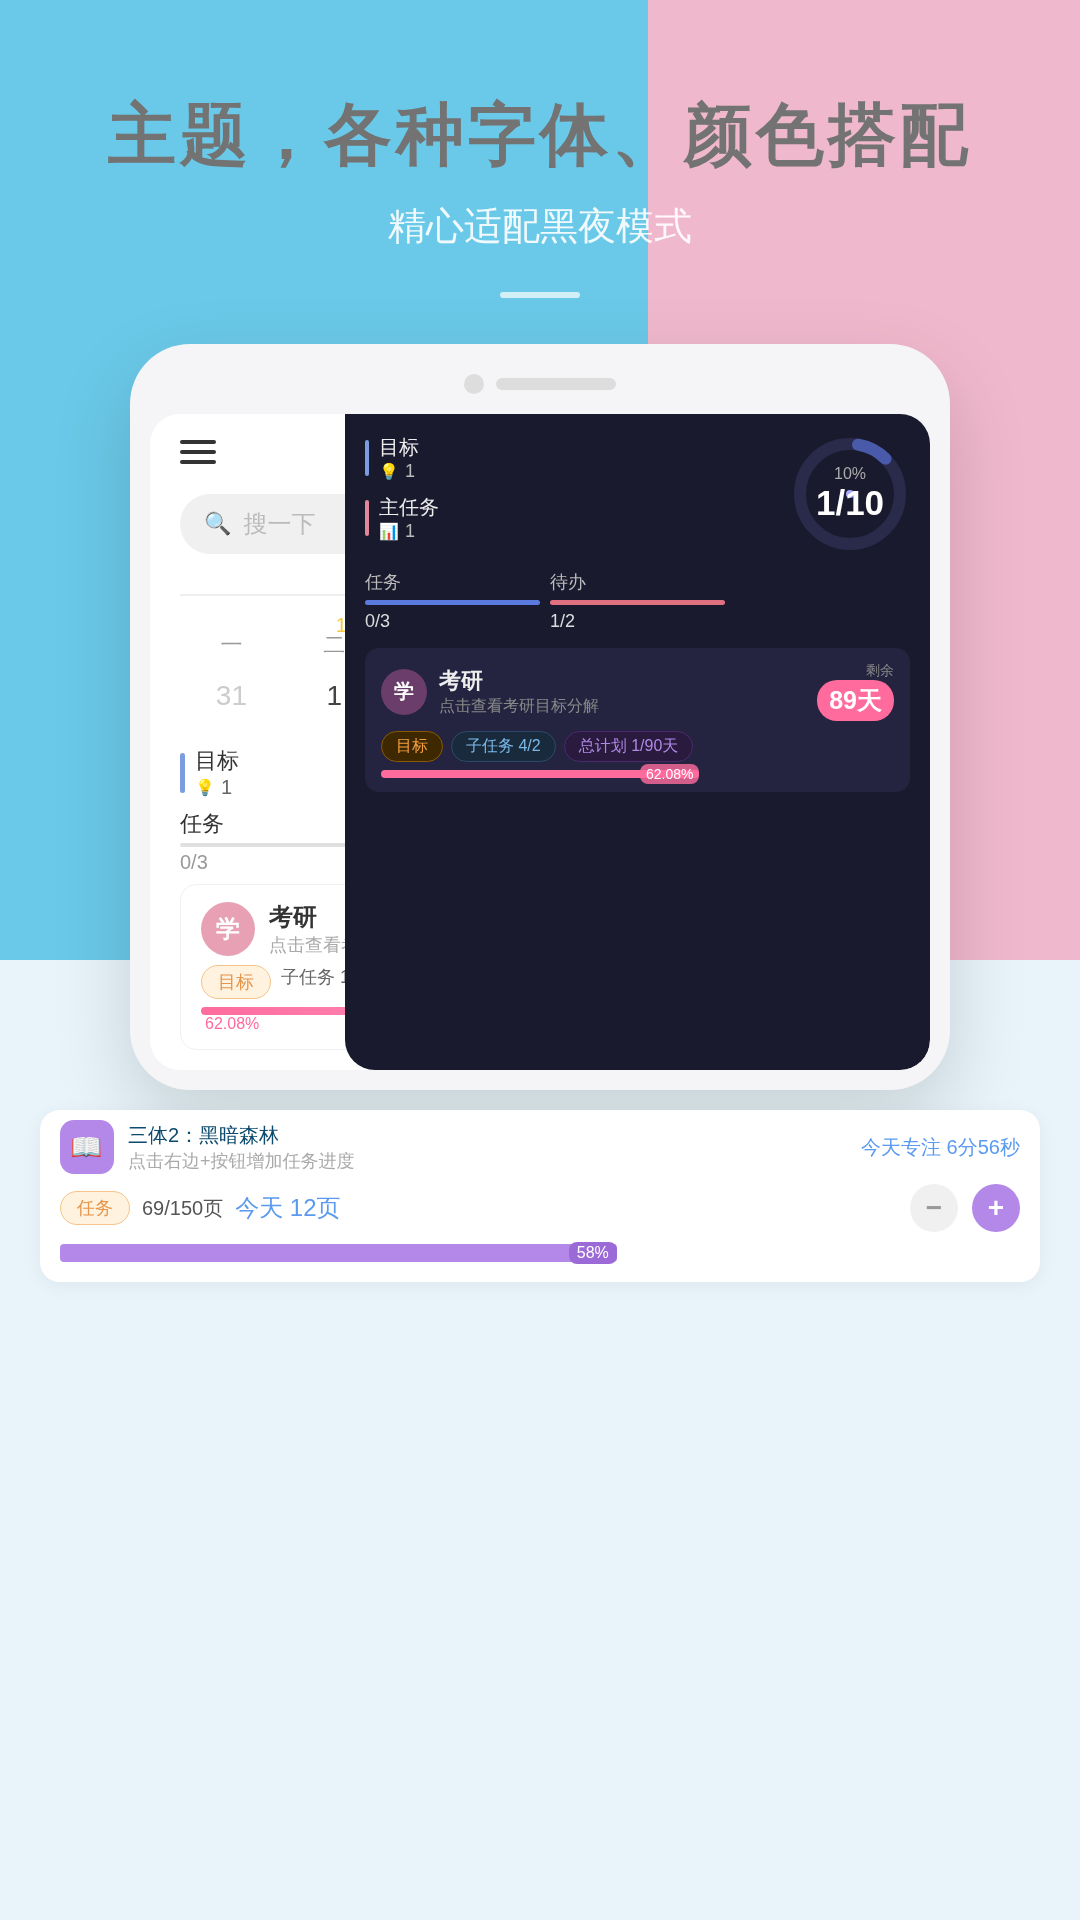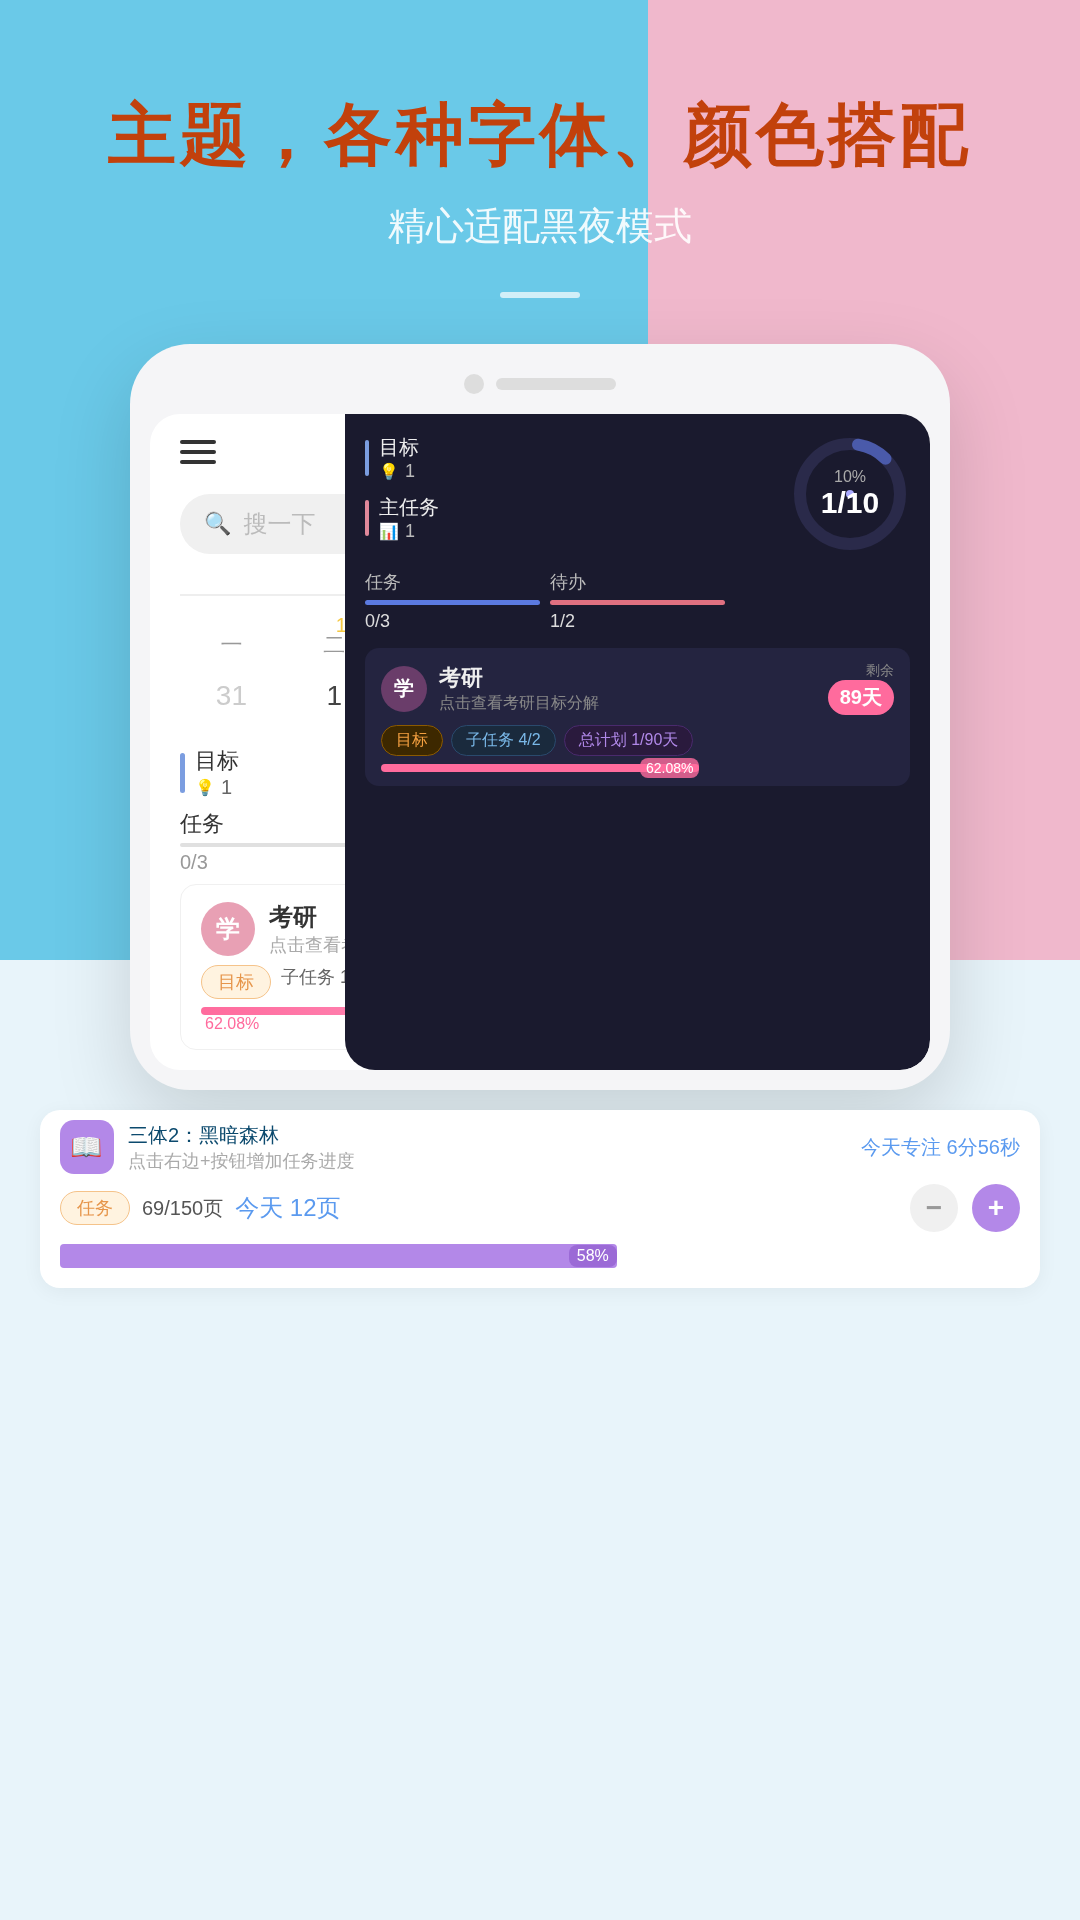--- a/index.html
+++ b/index.html
@@ -51,21 +51,21 @@
       position: relative;
       z-index: 2;
       text-align: center;
       padding-top: 90px;
       padding-bottom: 30px;
     }
 
     .hero-title {
       font-size: 68px;
       font-weight: 700;
-      color: #c2410c;
+      color: #737373;
       letter-spacing: 4px;
       margin-bottom: 20px;
     }
 
     .hero-subtitle {
       font-size: 38px;
       font-weight: 400;
       color: rgba(255,255,255,0.9);
       margin-bottom: 40px;
     }
@@ -462,21 +462,21 @@
       transform: translate(-50%, -50%);
       text-align: center;
     }
 
     .ring-percent {
       font-size: 16px;
       color: #aaa;
     }
 
     .ring-fraction {
-      font-size: 30px;
+      font-size: 35px;
       color: #fff;
       font-weight: 700;
     }
 
     
     .dark-progress-section {
       display: grid;
       grid-template-columns: 1fr 1fr 1fr;
       gap: 10px;
     }
@@ -534,21 +534,21 @@
 
     .dark-remainder {
       font-size: 14px;
       color: #888;
     }
 
     .dark-days-badge {
       background: #ff6b9d;
       border-radius: 20px;
       padding: 4px 12px;
-      font-size: 20px;
+      font-size: 25px;
       color: #fff;
       font-weight: 700;
     }
 
     .dark-tags {
       display: flex;
       gap: 8px;
       margin-bottom: 8px;
       flex-wrap: wrap;
     }
@@ -652,21 +652,21 @@
       background: #f0f0f0;
       color: #999;
     }
 
     .ctrl-plus {
       background: #b388e8;
       color: #fff;
     }
 
     .book-progress-bar {
-      height: 24px;
+      height: 18px;
       background: #b388e8;
       border-radius: 4px;
       position: relative;
     }
 
     .book-prog-pct {
       position: absolute;
       right: 0;
       top: 50%;
       transform: translateY(-50%);

